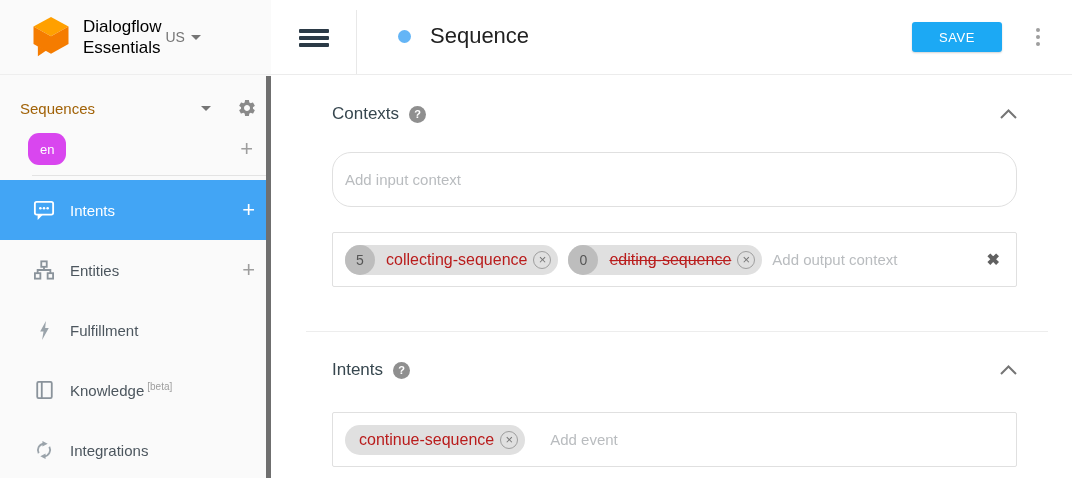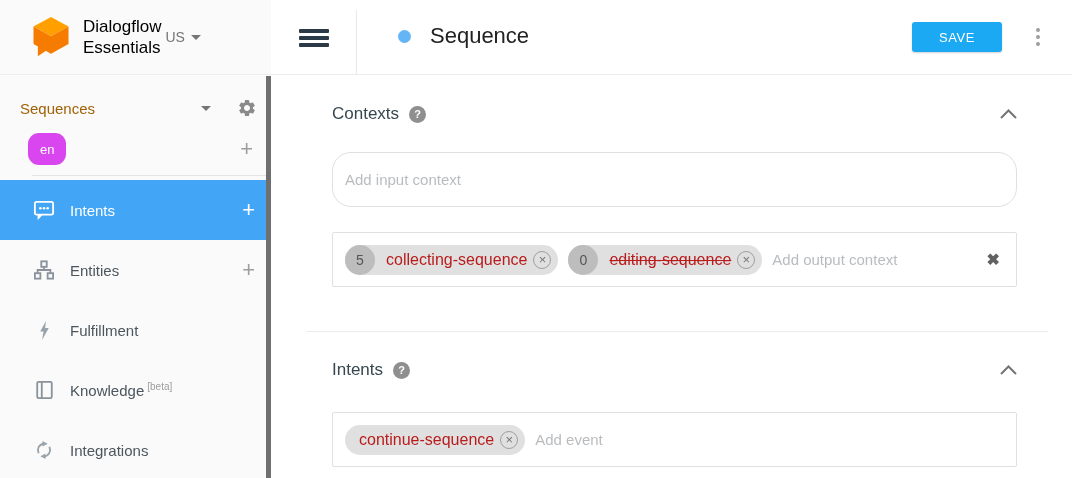--- a/index.html
+++ b/index.html
@@ -48,21 +48,21 @@
   .section-head { margin:29px 55px 0 61px; display:flex; align-items:center; }
   .section-title { font-size:17px; color:#37474F; }
   .help-icon { width:17px; height:17px; border-radius:50%; background:#8f8f8f; color:#fff; font-size:11px; font-weight:bold; display:flex; align-items:center; justify-content:center; margin-left:10px; cursor:pointer; }
   .collapse { margin-left:auto; cursor:pointer; display:flex; align-items:center; }
 
   .field { margin-left:61px; width:685px; height:55px; border:1px solid #e0e0e0; border-radius:2px; display:flex; align-items:center; padding:0 12px; background:#fff; }
   .field input { border:none; outline:none; flex:1 1 auto; font-size:15px; color:#555; font-family:"Liberation Sans", sans-serif; background:transparent; min-width:40px; }
   .field input::placeholder { color:#b9bcbf; }
   .f1 { margin-top:28px;border-radius:19px; }
   .f2 { margin-top:25px; }
-  .f3 { margin-top:32px; }
+  .f3 { margin-top:32px;gap:15px; }
 
   .chip { display:inline-flex; align-items:center; background:#e0e0e0; height:30px; border-radius:15px; margin-right:10px; flex:0 0 auto; }
   .chip-count { width:30px; height:30px; border-radius:50%; background:#bdbdbd; color:#555; font-size:14px; display:flex; align-items:center; justify-content:center; }
   .chip-label { font-size:16px; color:#b91c1c; padding:0 6px 0 11px; }
   .chip-label.strike { text-decoration:line-through; }
   .chip-pad { padding-left:14px; }
   .chip-remove { width:18px; height:18px; border:1px solid #9e9e9e; border-radius:50%; color:#757575; font-size:13px; line-height:16px; text-align:center; margin-right:7px; cursor:pointer; }
   .clear-x { color:#616161; font-size:16px; font-weight:bold; cursor:pointer; padding:0 4px; flex:0 0 auto; }
 
   .h-divider { border-bottom:1px solid #ededed; margin:44px 24px 0 35px; }

